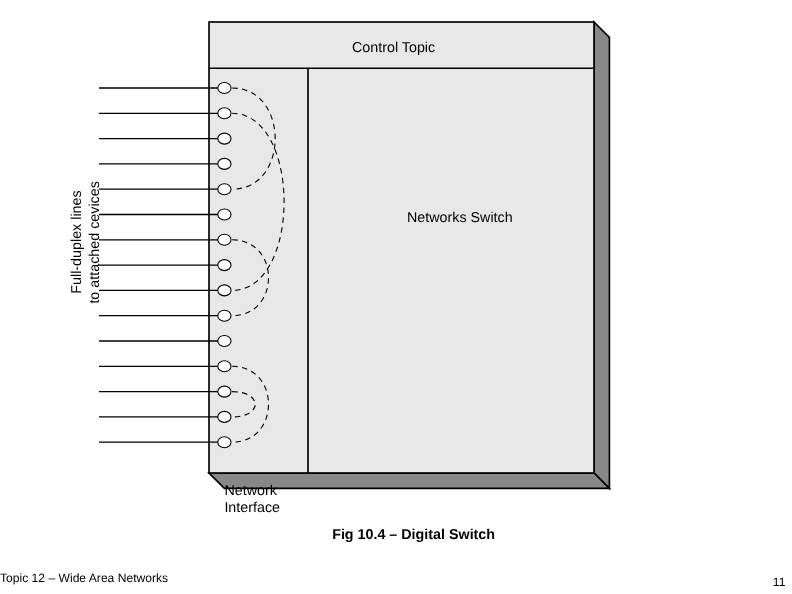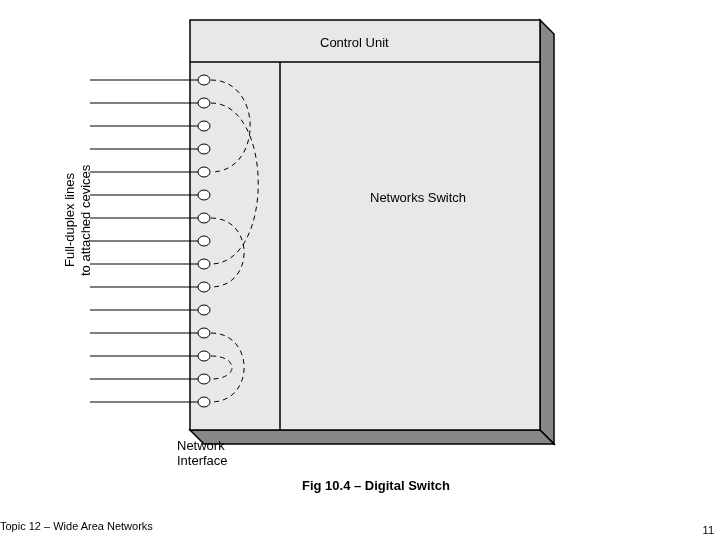--- a/index.html
+++ b/index.html
@@ -55,21 +55,21 @@
       <path d="M 211 218 C 255.15 218, 255.15 287, 211 287" fill="none" stroke="#000" stroke-width="1" stroke-dasharray="5 4"></path>
       <path d="M 211 333 C 255.15 333, 255.15 402, 211 402" fill="none" stroke="#000" stroke-width="1" stroke-dasharray="5 4"></path>
       <path d="M 211 356 C 239.05 356, 239.05 379, 211 379" fill="none" stroke="#000" stroke-width="1" stroke-dasharray="5 4"></path>
     </svg>
 
   <div class="vlabel" style="left:62px;top:120px;height:200px">
     <span>Full-duplex lines</span><br>
     <span>to attached cevices</span>
   </div>
 
-  <div class="lbl" style="left:320px;top:35px">Control Unit</div>
+  <div class="lbl" style="left:320px;top:35px">Control Topic</div>
   <div class="lbl" style="left:370px;top:190px">Networks Switch</div>
-  <div class="lbl" style="left:177px;top:438px;white-space:pre">Network
+  <div class="lbl" style="left:204px;top:438px;white-space:pre">Network
 Interface</div>
 
   <div class="caption" style="top:478px">Fig 10.4 – Digital Switch</div>
   <div class="footer" style="top:520px">Topic 12 – Wide Area Networks</div>
   <div class="pagenum">11</div>
 </div>
 
 </body></html>

